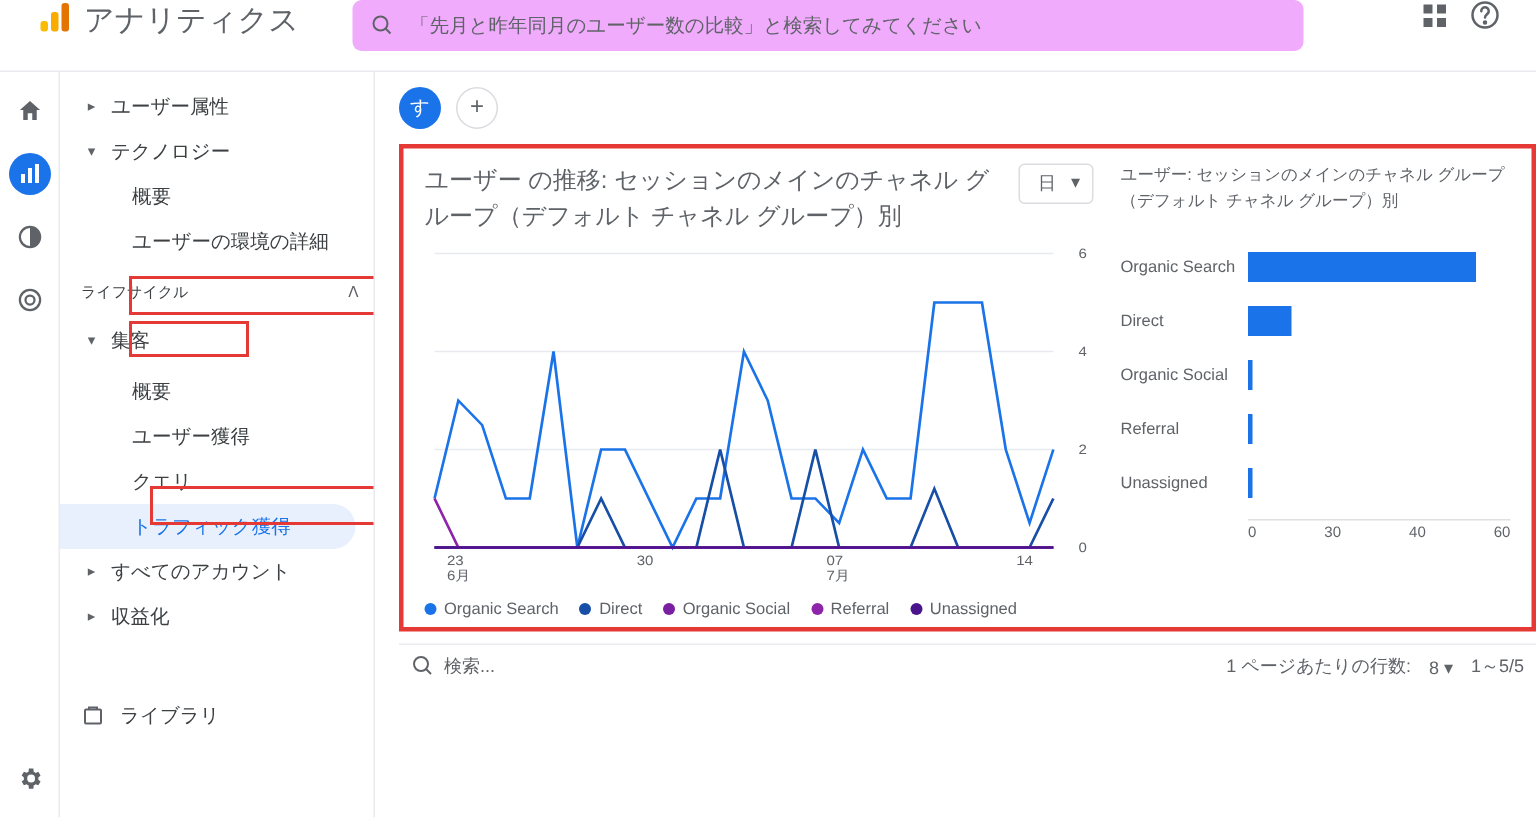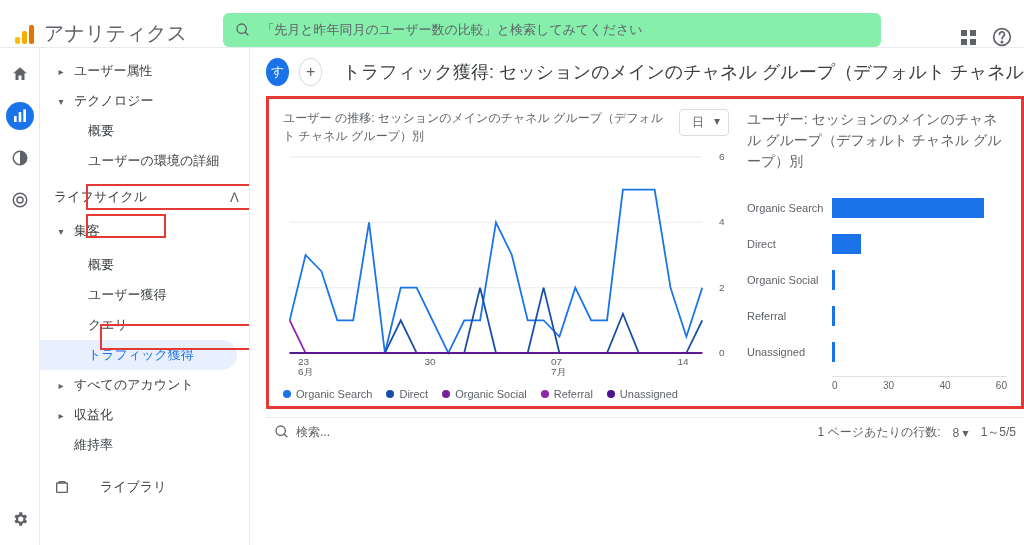--- a/index.html
+++ b/index.html
@@ -1,71 +1,71 @@
 <!DOCTYPE html>
 <html><head>
 <meta charset="utf-8">
 <style>
 * { box-sizing: border-box; margin: 0; padding: 0; }
 body { font-family: "Helvetica Neue", Arial, "Hiragino Kaku Gothic ProN", "Meiryo", sans-serif; font-size: 13px; color: #3c4043; background: #fff; width: 1024px; height: 545px; overflow: hidden; position: relative; }
 
 
-.topbar { height: 48px; display: flex; align-items: flex-end; padding: 0 12px; border-bottom: 1px solid #e8eaed; }
+.topbar { height: 48px; display: flex; align-items: flex-start; padding: 0 24px; border-bottom: 1px solid #e8eaed; }
 .logo { width: 24px; height: 24px; margin-right: 8px; }
 .product-name { font-size: 20px; color: #5f6368; margin-right: 16px; }
 .account-block { border-left: 1px solid #e8eaed; padding: 4px 16px; font-size: 11px; color: #5f6368; line-height: 1.3; }
 .account-block .l2 { font-size: 13px; color: #616161; filter: blur(3px); }
-.search-wrap { flex: 1; display: flex; align-items: center; background: #86efac; border-radius: 6px; height: 34px; margin: 0 80px 0 20px; padding: 0 12px; color: #5f6368; }
+.search-wrap { flex: 1; display: flex; align-items: center; background: #f0abfc; border-radius: 6px; height: 34px; margin: 0 80px 0 20px; padding: 0 12px; color: #5f6368; }
 .search-wrap .icon { margin-right: 10px; }
 .right-icons { display: flex; align-items: center; gap: 16px; color: #5f6368; }
 .dots4 { display:grid; grid-template-columns:6px 6px; grid-template-rows:6px 6px; gap:3px;}
 .dots4 i{background:#5f6368;width:6px;height:6px;}
 
 
 .leftrail { position: absolute; top: 48px; left: 0; bottom: 0; width: 40px; display:flex; flex-direction:column; align-items:center; padding-top:12px; gap:14px; border-right:1px solid #e8eaed;}
 .railbtn { width:28px; height:28px; border-radius:50%; display:flex; align-items:center; justify-content:center; color:#5f6368; }
 .railbtn.active { background:#1a73e8; color:#fff;}
 .railbtn.bottom { margin-top:auto; margin-bottom:12px;}
 
 
 .sidenav { position:absolute; top:48px; left:40px; bottom:0; width:210px; border-right:1px solid #e8eaed; padding:8px 0; overflow:hidden;}
 .navrow { display:flex; align-items:center; padding: 6px 10px 6px 14px; color:#3c4043; cursor:pointer; font-size:13px; position:relative;}
 .navrow .caret { width:14px; text-align:center; color:#5f6368; font-size:10px; margin-right:6px;}
 .navrow.nested { padding-left: 48px; }
 .navrow.nested2 { padding-left: 48px; }
-.navrow.section { font-size:13px; }
+.navrow.section { font-size:10px; }
 .navrow.selected { background:#e8f0fe; color:#1a73e8; border-radius: 0 16px 16px 0; margin-right:12px;}
 .navrow .expand { margin-left:auto; color:#5f6368;}
 .redbox { position:absolute; border:2px solid #e53935; pointer-events:none;}
 
 
 .main { position:absolute; top:48px; left:250px; right:0; bottom:0; padding:10px 0 0 16px; overflow:hidden;}
 .titlebar { display:flex; align-items:center; gap:10px; margin-bottom:10px;}
 .bubble { width:28px; height:28px; border-radius:50%; display:flex; align-items:center; justify-content:center; font-size:13px; }
 .bubble.blue { background:#1a73e8; color:#fff;}
 .bubble.plus { border:1px solid #dadce0; color:#5f6368; font-size:16px;}
 .main-title { font-size:18px; color:#3c4043; margin-left:10px; white-space:nowrap;}
 
 .panel { border:3px solid #e53935; padding:10px 14px 6px 14px; position:relative; background:#fff; }
 .panel-inner { display:flex; gap:18px; }
 
 
 .linewrap { flex:1; }
 .linehdr { display:flex; align-items:flex-start; gap:10px; margin-bottom:6px;}
-.linehdr .t { font-size:12px; color:#5f6368; line-height:1.5; flex:1;}
+.linehdr .t { font-size:16px; color:#5f6368; line-height:1.5; flex:1;}
 .day-select { border:1px solid #dadce0; border-radius:4px; padding:4px 24px 4px 12px; font-size:12px; color:#5f6368; position:relative;}
 .day-select:after{content:"▾"; position:absolute; right:8px; color:#5f6368;}
 svg.linechart { width:100%; height:230px; }
 .legend { display:flex; gap:14px; font-size:11px; color:#5f6368; margin-top:4px; flex-wrap:wrap;}
 .legend span { display:flex; align-items:center; gap:5px;}
 .legend i { width:8px; height:8px; border-radius:50%; display:inline-block;}
 
 
 .barwrap { width:260px; }
-.barwrap .t { font-size:14px; color:#5f6368; line-height:1.5; margin-bottom:18px;}
+.barwrap .t { font-size:11px; color:#5f6368; line-height:1.5; margin-bottom:18px;}
 .barrow { display:flex; align-items:center; height:36px; }
 .barrow .lbl { width:85px; font-size:11px; color:#5f6368;}
 .barrow .track { flex:1; position:relative; height:28px;}
 .barrow .bar { position:absolute; top:4px; height:20px; background:#1a73e8; left:0;}
 .baraxis { display:flex; margin-left:85px; font-size:10px; color:#5f6368; justify-content:space-between; border-top:1px solid #e0e0e0; padding-top:3px; margin-top:6px;}
 
 
 .bottomstrip { display:flex; align-items:center; margin-top:8px; padding:6px 8px; border-top:1px solid #e8eaed; font-size:12px; color:#5f6368; gap:10px;}
 .bottomstrip .srch { display:flex; gap:6px; flex:1;}
 .bottomstrip .pager { display:flex; align-items:center; gap:12px;}
@@ -178,40 +178,36 @@
   <div class="redbox" style="top:276px; left:60px; width:154px; height:26px;"></div>
 
   <div class="navrow">
       <span class="caret">▸</span>
       <span>すべてのアカウント</span>
     </div>
   <div class="navrow">
       <span class="caret">▸</span>
       <span>収益化</span>
     </div>
-  <div class="navrow" style="padding-left:34px;">
-      <span>維持率</span>
-    </div>
-
-  <div class="navrow" style="margin-top:12px;gap:20px;">
+
+  <div class="navrow" style="margin-top:36px;">
     <svg width="16" height="16" viewBox="0 0 24 24" fill="none" stroke="#5f6368" stroke-width="2" style="margin-right:10px;">
         <rect x="4" y="6" width="16" height="14" rx="1"></rect>
         <path d="M8 6V4h8v2"></path>
       </svg>
     <span>ライブラリ</span>
   </div>
 </div>
 
 <div class="main">
   <div class="titlebar">
     <div class="bubble blue">
         <span>す</span>
       </div>
     <div class="bubble plus">+</div>
-    <div class="main-title">トラフィック獲得: セッションのメインのチャネル グループ（デフォルト チャネル</div>
   </div>
 
   <div class="panel">
     <div class="panel-inner">
 
       <div class="linewrap">
         <div class="linehdr">
           <div class="t">ユーザー の推移: セッションのメインのチャネル グループ（デフォルト チャネル グループ）別</div>
           <div class="day-select"><span>日</span></div>
         </div>

